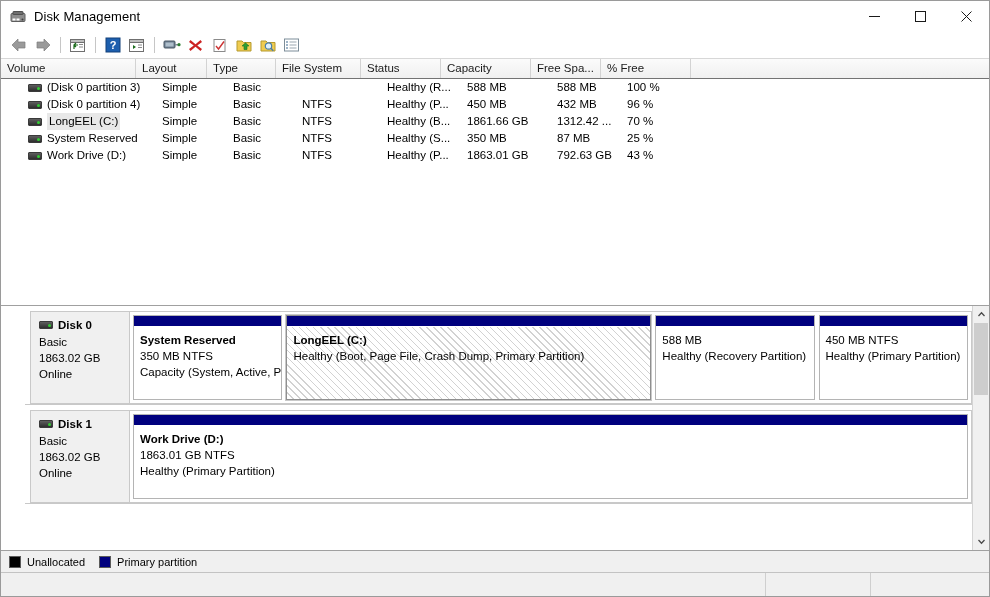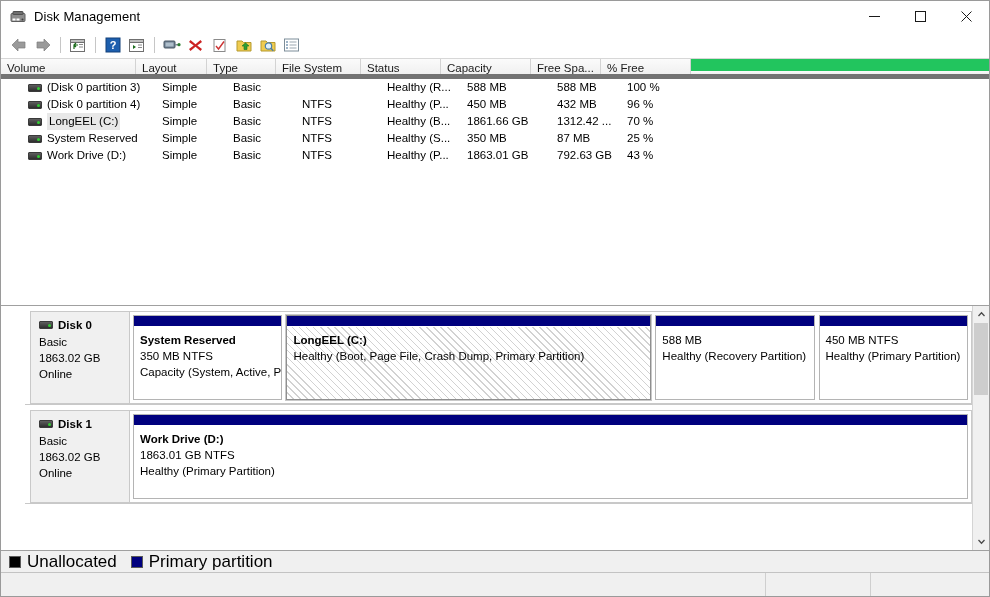--- a/index.html
+++ b/index.html
@@ -81,23 +81,22 @@
   
   #listpane {
     height: 247px; min-height: 247px;
     background: #ffffff;
     border-bottom: 1px solid #a0a0a0;
     overflow: hidden;
     position: relative;
   }
   #hdrrow {
     display: flex; height: 20px;
-    background: #22c55e;
-    border-bottom: 5px solid #737373;
-    align-items: flex-end;
+    background: #5eead4;
+    border-bottom: 1px solid #737373;
   }
   .hcell {
     font-size: 11.5px; color: #1a1a1a;
     padding: 3px 0 0 6px;
     border-right: 1px solid #d3d3d3;
     background: linear-gradient(#fbfbfb,#f0f0f0);
     white-space: nowrap; overflow: hidden;
     cursor: default;
   }
   .hcell.filler { flex: 1; border-right: none; }
@@ -220,21 +219,21 @@
   
   #legend {
     height: 22px; min-height: 22px;
     background: #f0f0f0;
     border-top: 1px solid #a0a0a0;
     display: flex; align-items: center;
     padding-left: 8px;
   }
   .lg {
     display: flex; align-items: center;
-    margin-right: 14px; font-size: 17px; color: #000;
+    margin-right: 14px; font-size: 11px; color: #000;
     cursor: default;
   }
   .lg .sw {
     width: 12px; height: 12px; margin-right: 6px;
     border: 1px solid #5a5a5a;
   }
 
   
   #statusbar {
     height: 24px; min-height: 24px;

